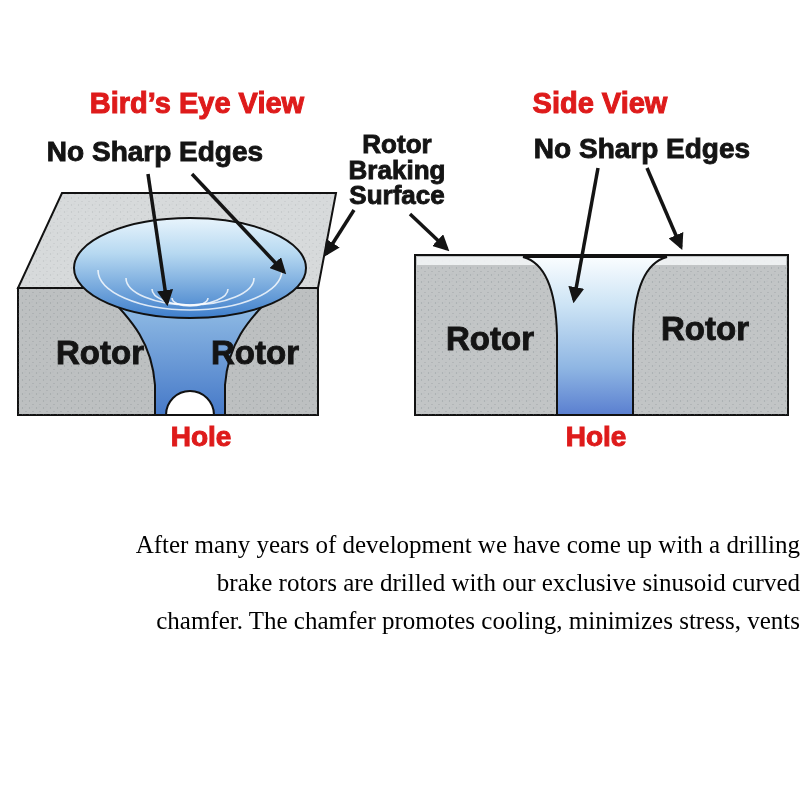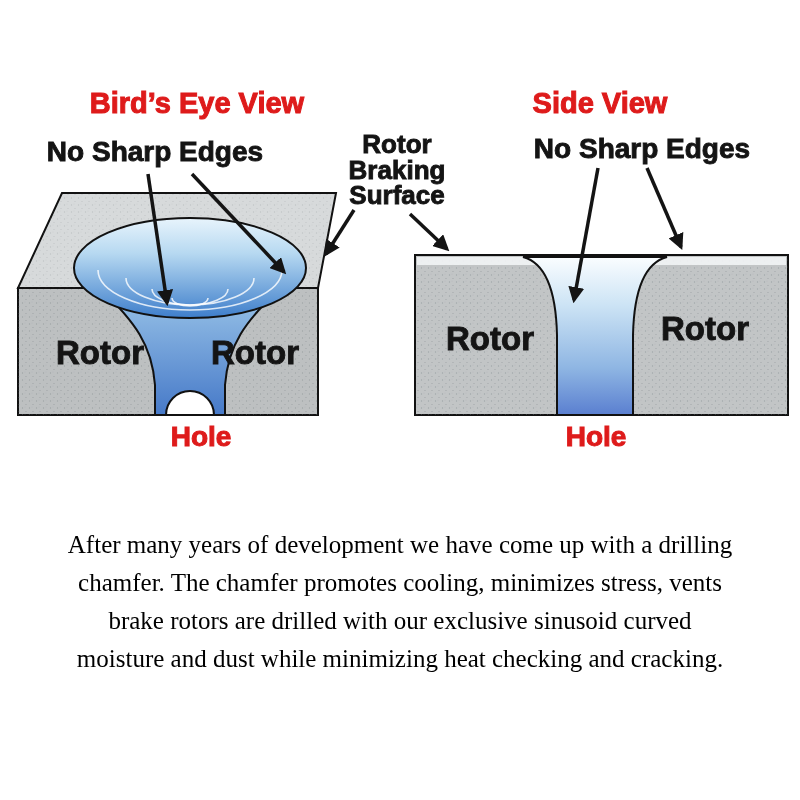--- a/index.html
+++ b/index.html
@@ -18,21 +18,21 @@
   .fs-small { font-size:26px; }
   .fs-rotor { font-size:33px; }
 
   .outline { stroke:#111111; stroke-width:2; }
   .arrow-line { stroke:#141414; stroke-width:3.5; fill:none; }
   .contour { stroke:rgba(255,255,255,0.8); stroke-width:1.6; fill:none; }
 
   
   .paragraph {
     position:absolute; top:526px; left:0; width:800px;
-    text-align:center; color:#000000;
+    text-align:right; color:#000000;
     font-family:"Liberation Serif",serif;
     font-size:25px; line-height:38px;
   }
   .pline { white-space:pre; }
 </style>
 </head>
 <body>
 
 <div class="stage">
 
@@ -111,18 +111,17 @@
     <line class="arrow-line" x1="148" y1="174" x2="167" y2="303" marker-end="url(#arrow)"></line>
     <line class="arrow-line" x1="192" y1="174" x2="284" y2="272" marker-end="url(#arrow)"></line>
     <line class="arrow-line" x1="354" y1="210" x2="326" y2="254" marker-end="url(#arrow)"></line>
     <line class="arrow-line" x1="410" y1="214" x2="447" y2="249" marker-end="url(#arrow)"></line>
     <line class="arrow-line" x1="598" y1="168" x2="574" y2="300" marker-end="url(#arrow)"></line>
     <line class="arrow-line" x1="647" y1="168" x2="681" y2="247" marker-end="url(#arrow)"></line>
   </svg>
 
   <div class="paragraph">
     <div class="pline">After many years of development we have come up with a drilling</div>
+    <div class="pline">brake rotors are drilled with our exclusive sinusoid curved</div>
     <div class="pline">chamfer. The chamfer promotes cooling, minimizes stress, vents</div>
-    <div class="pline">brake rotors are drilled with our exclusive sinusoid curved</div>
-    <div class="pline">moisture and dust while minimizing heat checking and cracking.</div>
   </div>
 
 </div>
 
 </body></html>

